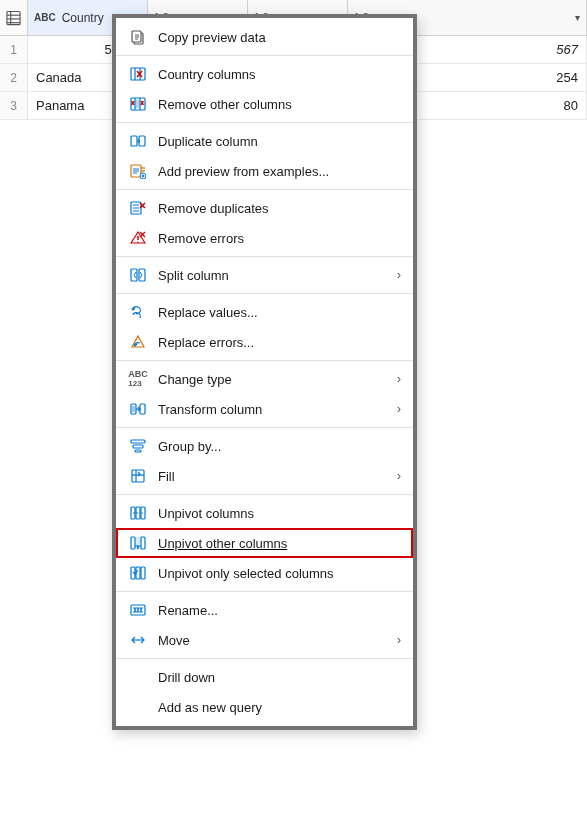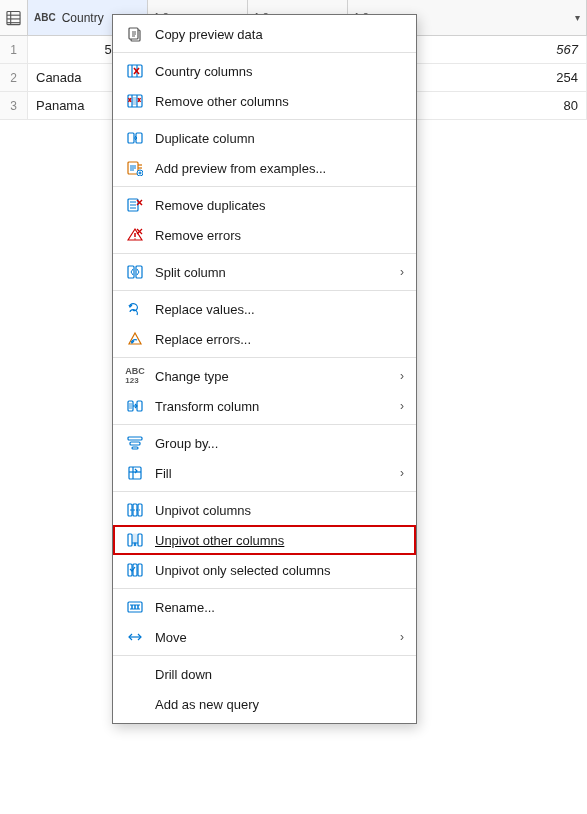--- a/index.html
+++ b/index.html
@@ -79,21 +79,21 @@
       background: #fafafa;
     }
 
     
     .context-menu {
       position: absolute;
       top: 14px;
       left: 112px;
       width: 305px;
       background: #fff;
-      border: 1px solid #737373;
+      border: 4px solid #737373;
       box-shadow: 2px 4px 12px rgba(0,0,0,0.2);
       z-index: 100;
       padding: 4px 0;
     }
 
     .menu-item {
       display: flex;
       align-items: center;
       padding: 5px 12px;
       cursor: pointer;

